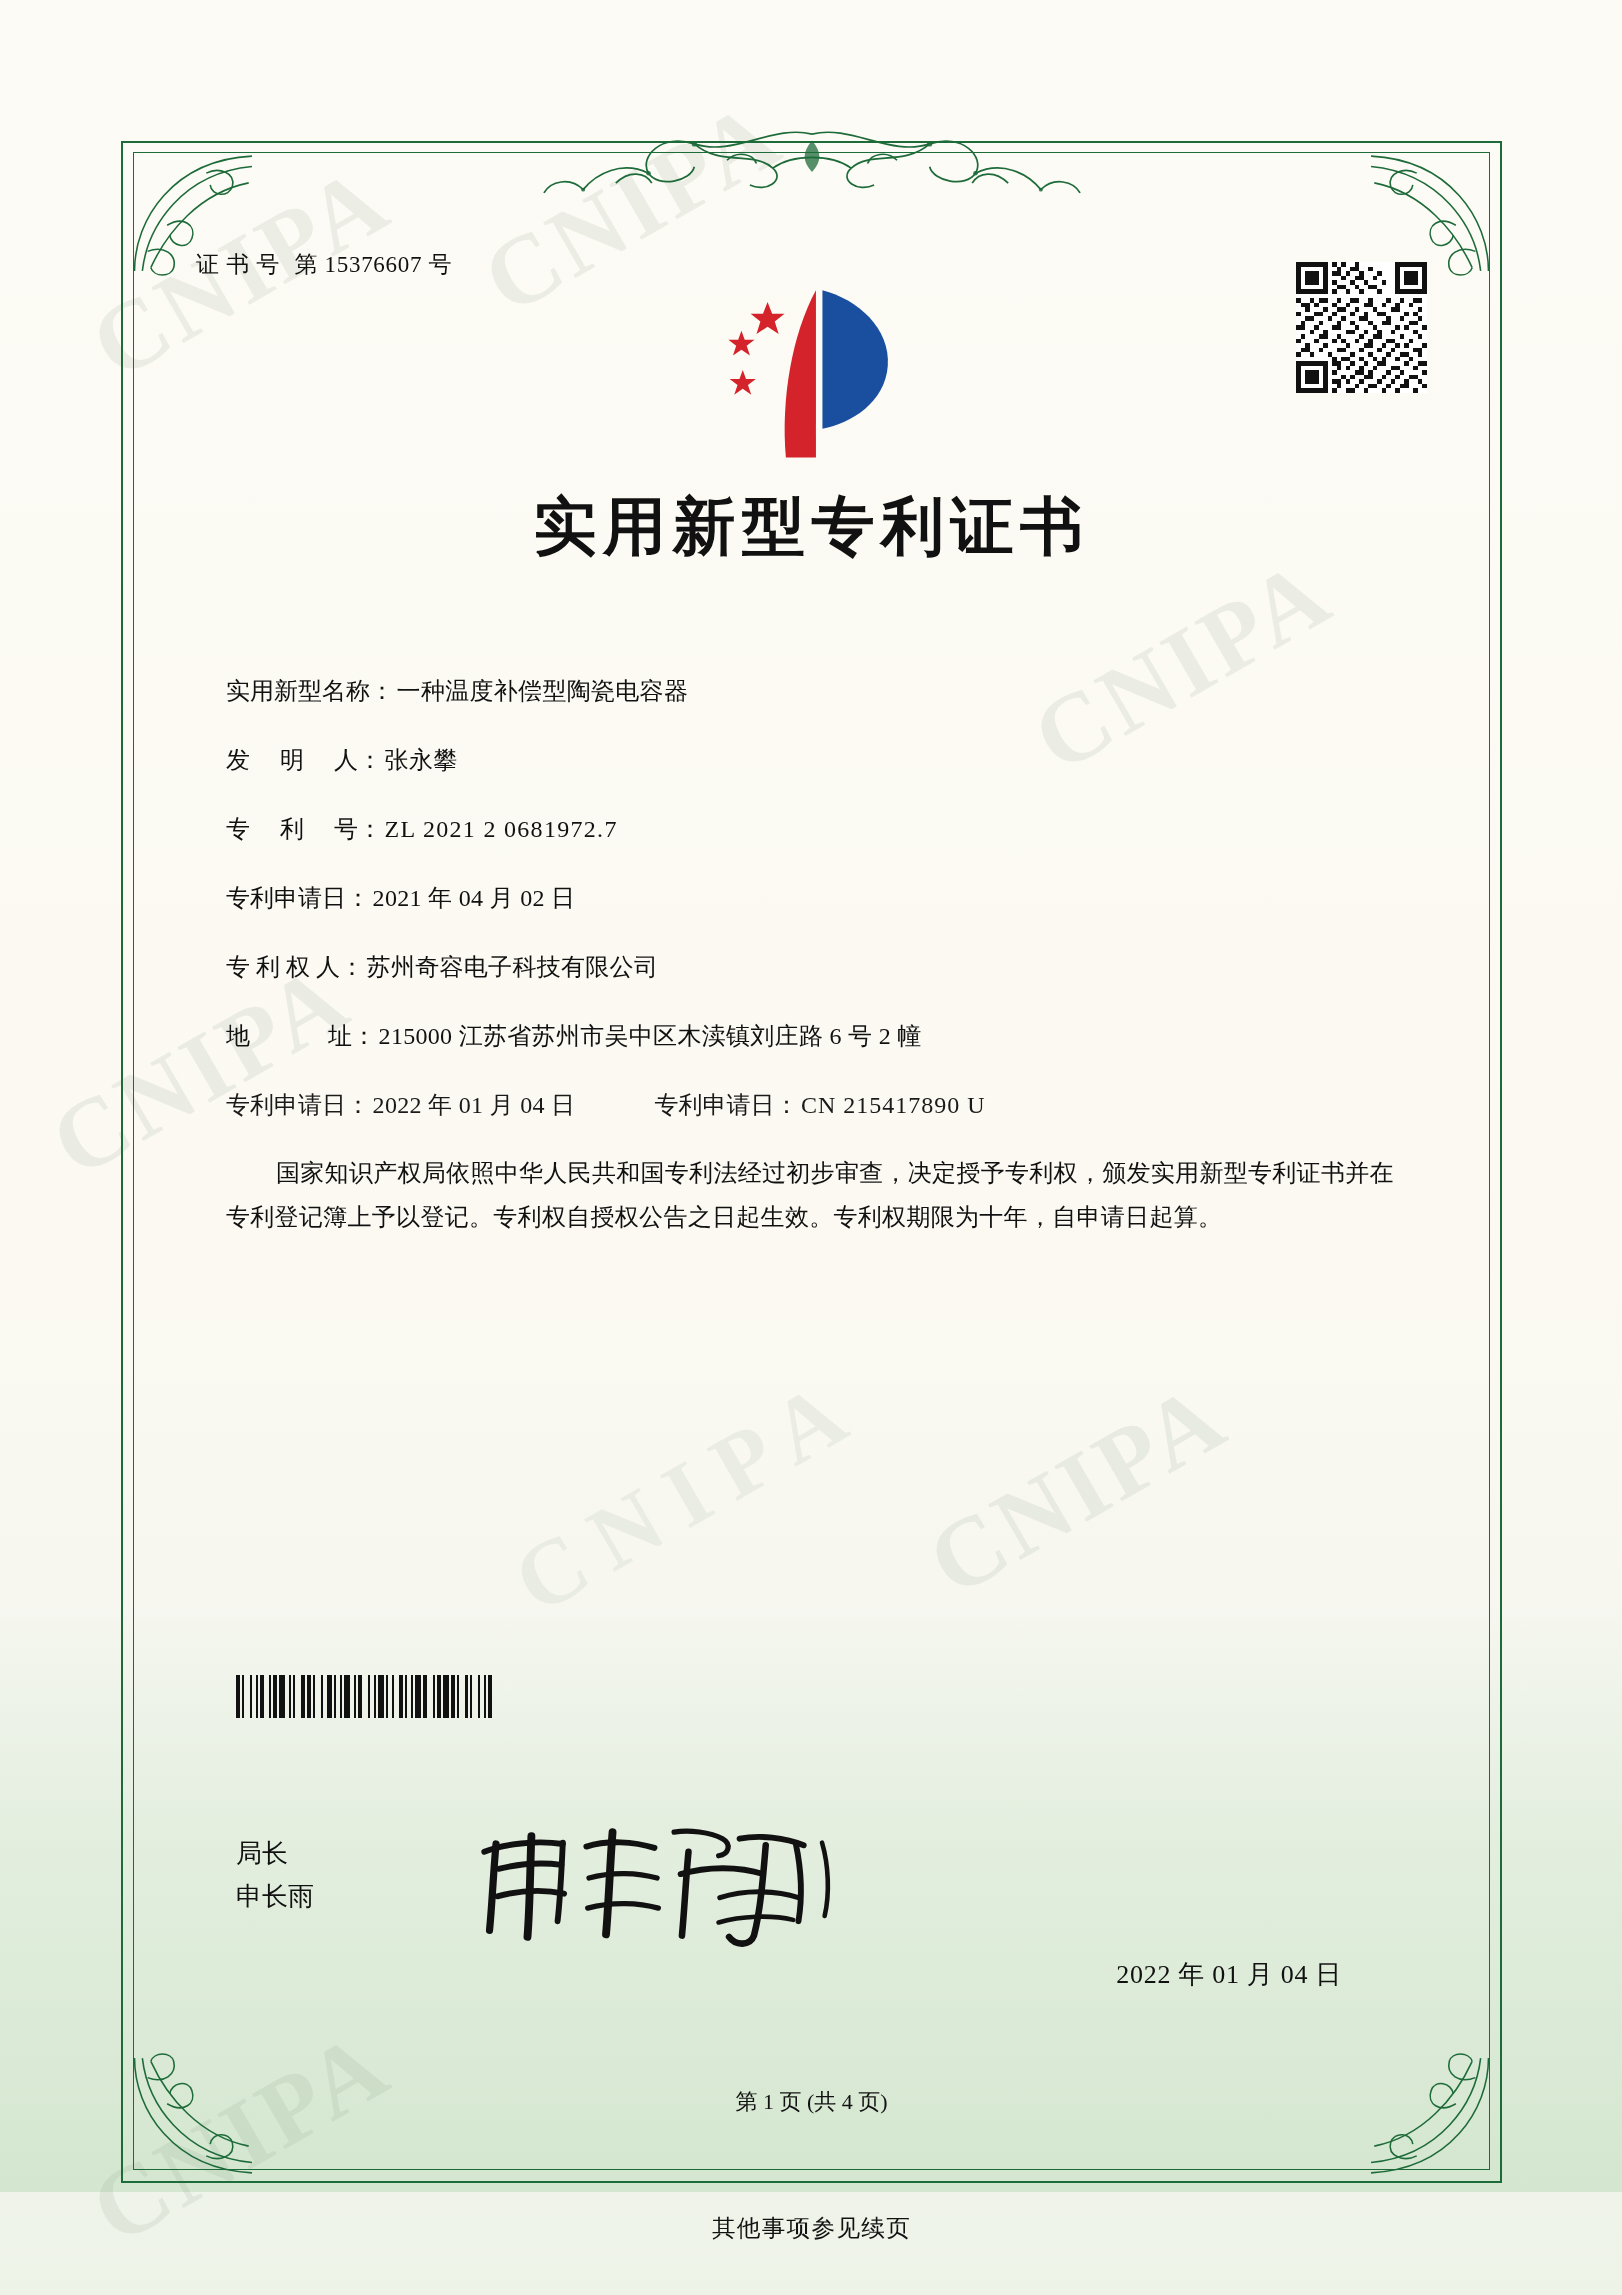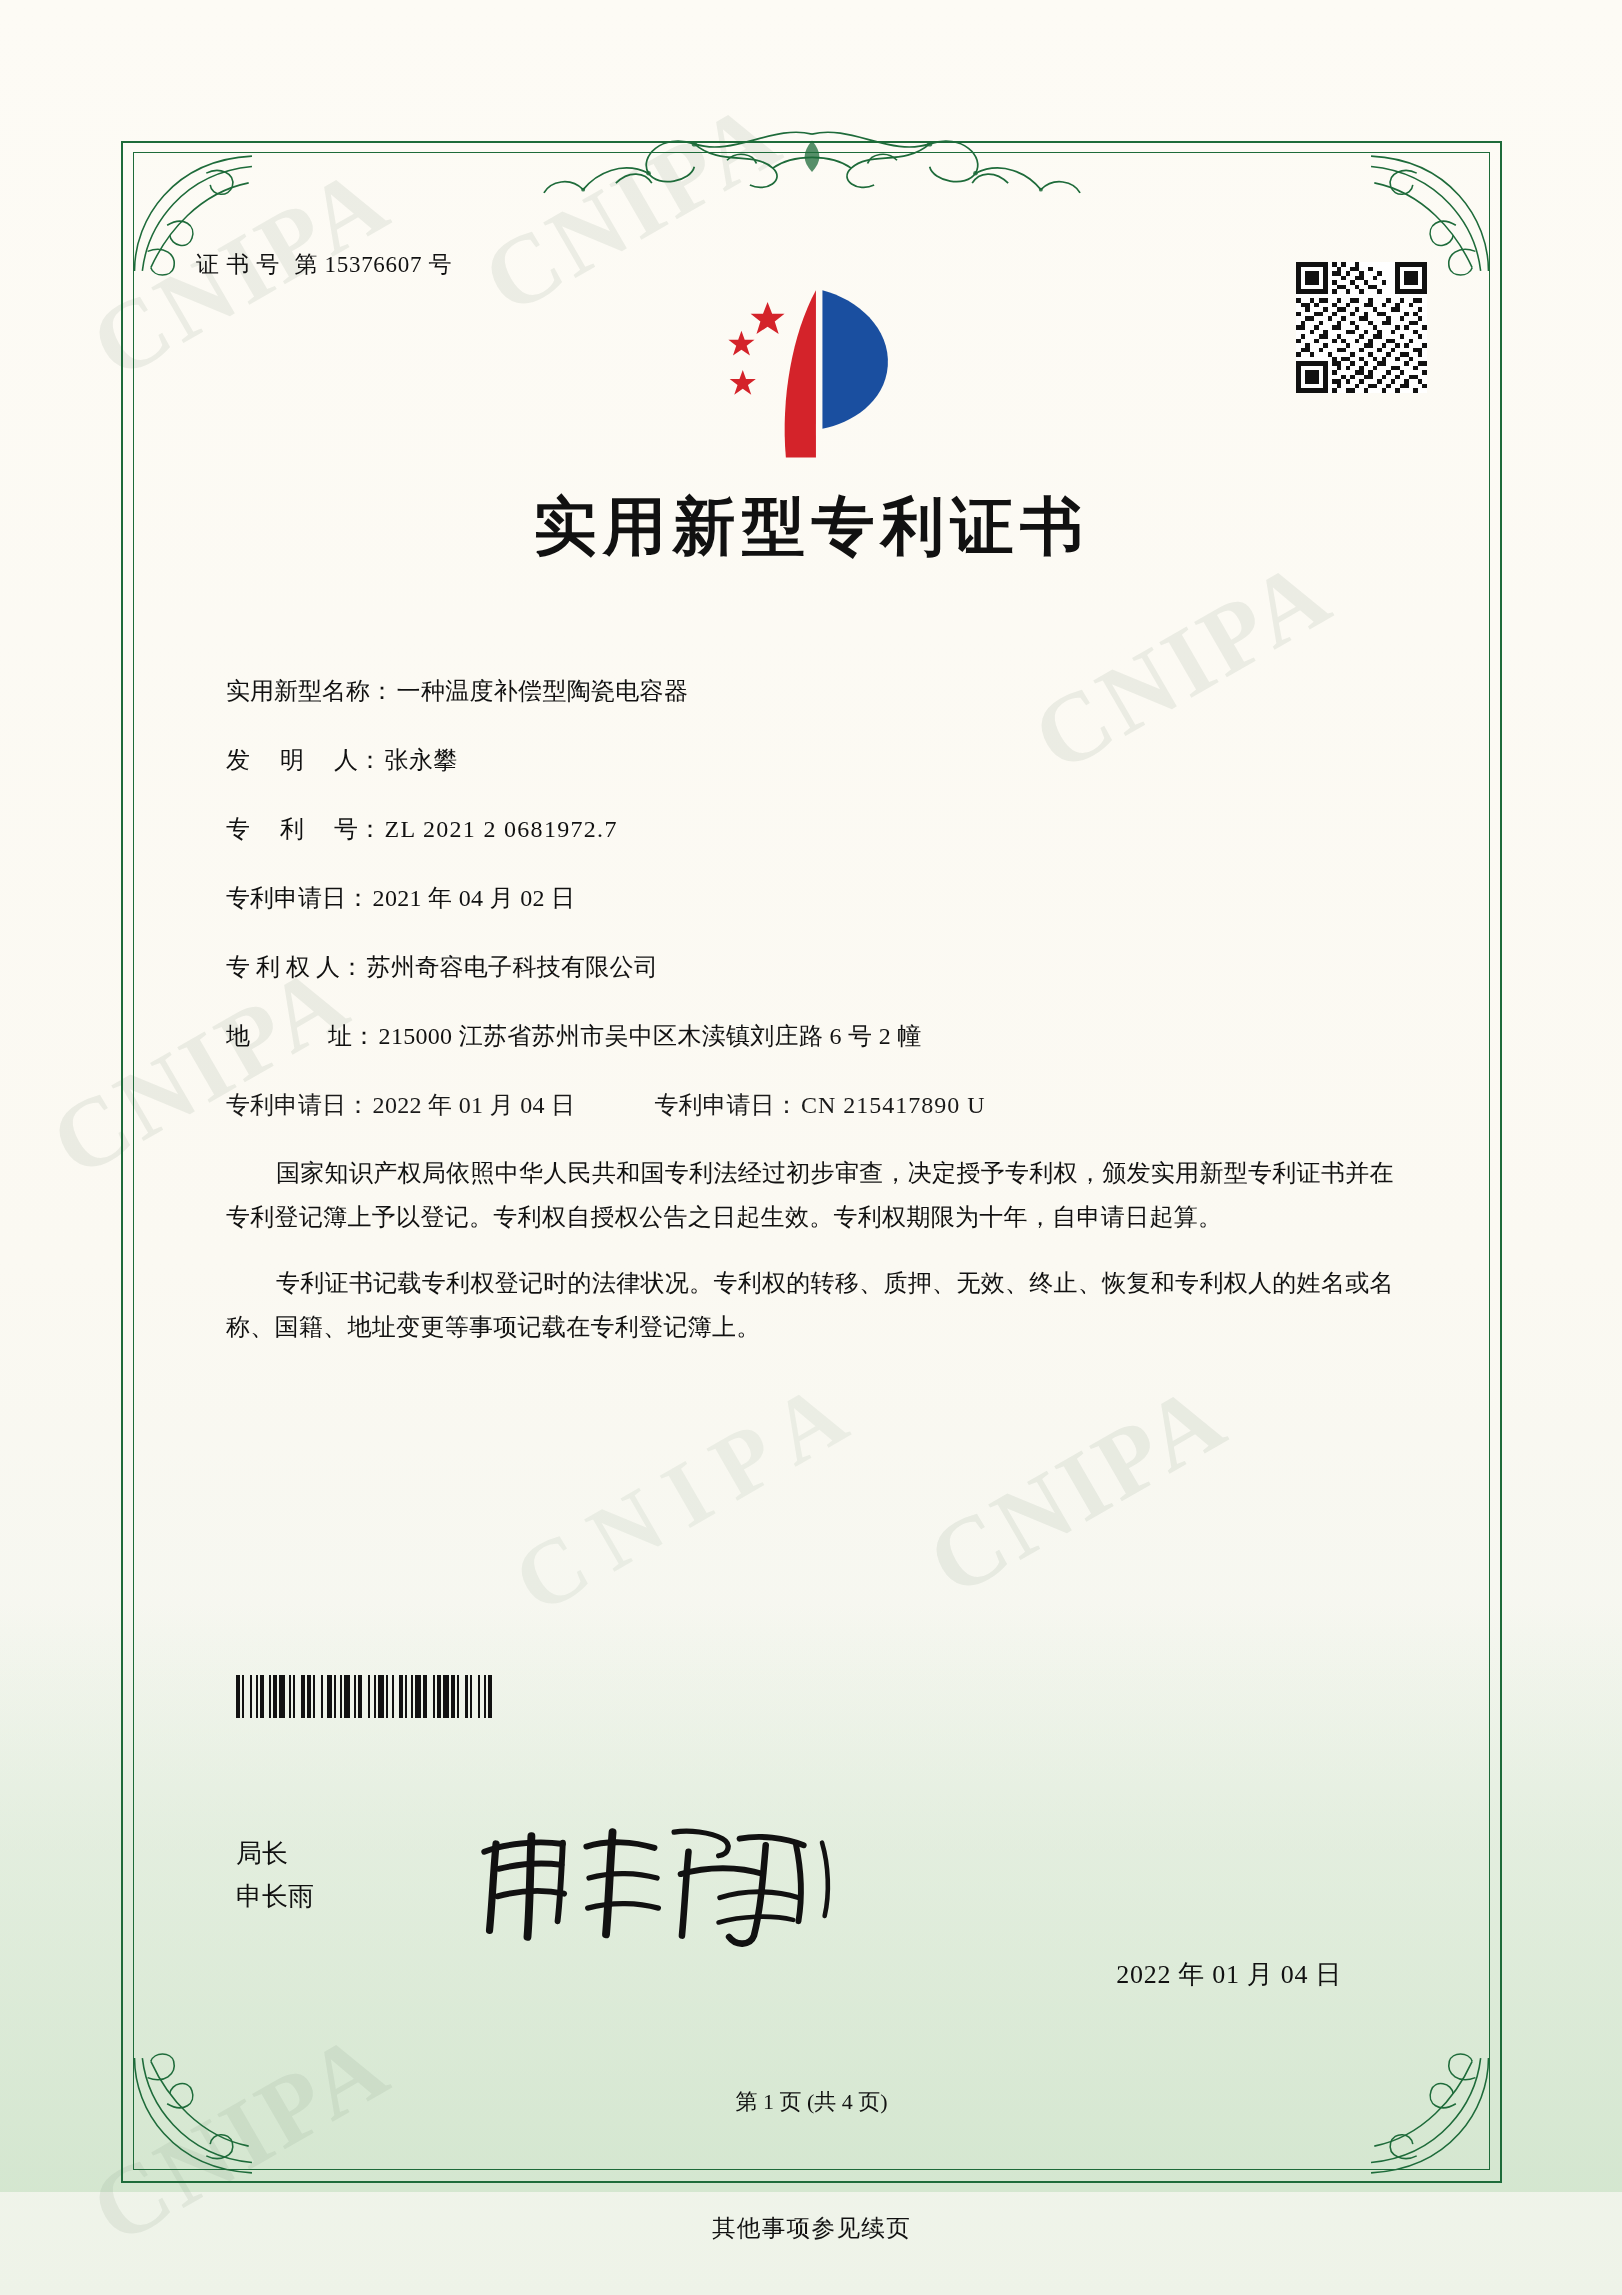--- a/index.html
+++ b/index.html
@@ -555,21 +555,20 @@
 
     <div class="pub-row">
       <span class="field-label">专利申请日：</span>
       <span class="field-value">2022 年 01 月 04 日</span>
       <span class="pub-gap"></span>
       <span class="field-label">专利申请日：</span>
       <span class="field-value" style="letter-spacing:1px;">CN 215417890 U</span>
     </div>
 
     <div class="para">国家知识产权局依照中华人民共和国专利法经过初步审查，决定授予专利权，颁发实用新型专利证书并在专利登记簿上予以登记。专利权自授权公告之日起生效。专利权期限为十年，自申请日起算。</div>
-    <div class="para">专利证书记载专利权登记时的法律状况。专利权的转移、质押、无效、终止、恢复和专利权人的姓名或名称、国籍、地址变更等事项记载在专利登记簿上。</div>
   </div>
 
   <div class="barcode" id="barcode">
       <i style="width: 3.9px; background: rgb(17, 17, 17);"></i>
       <i style="width: 2px; background: transparent;"></i>
       <i style="width: 2px; background: rgb(17, 17, 17);"></i>
       <i style="width: 5.9px; background: transparent;"></i>
       <i style="width: 2px; background: rgb(17, 17, 17);"></i>
       <i style="width: 3.9px; background: transparent;"></i>
       <i style="width: 2px; background: rgb(17, 17, 17);"></i>

